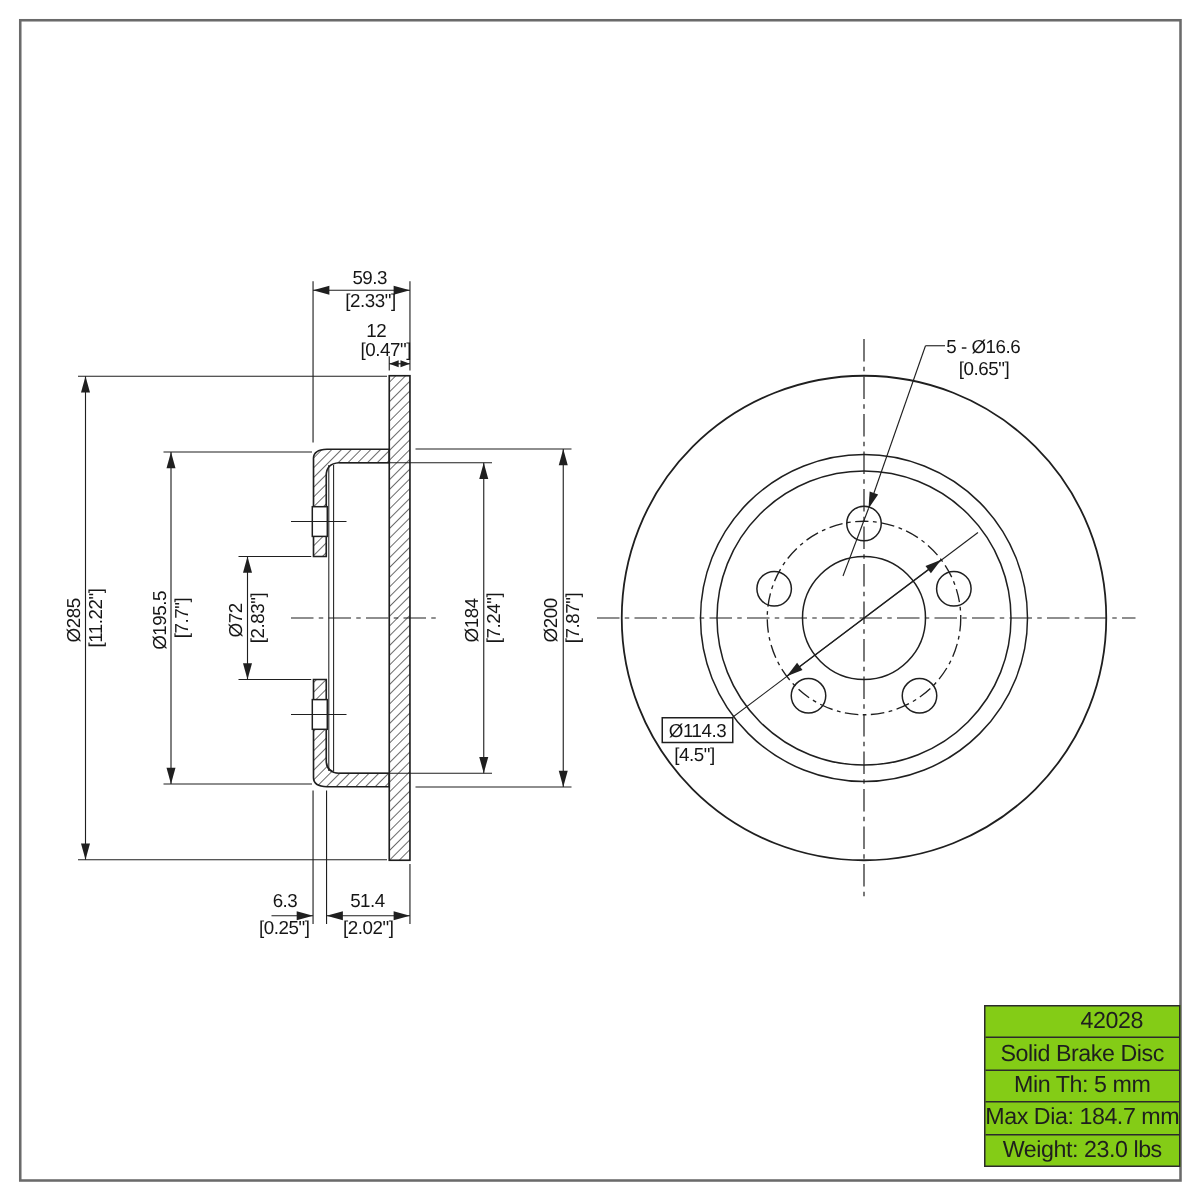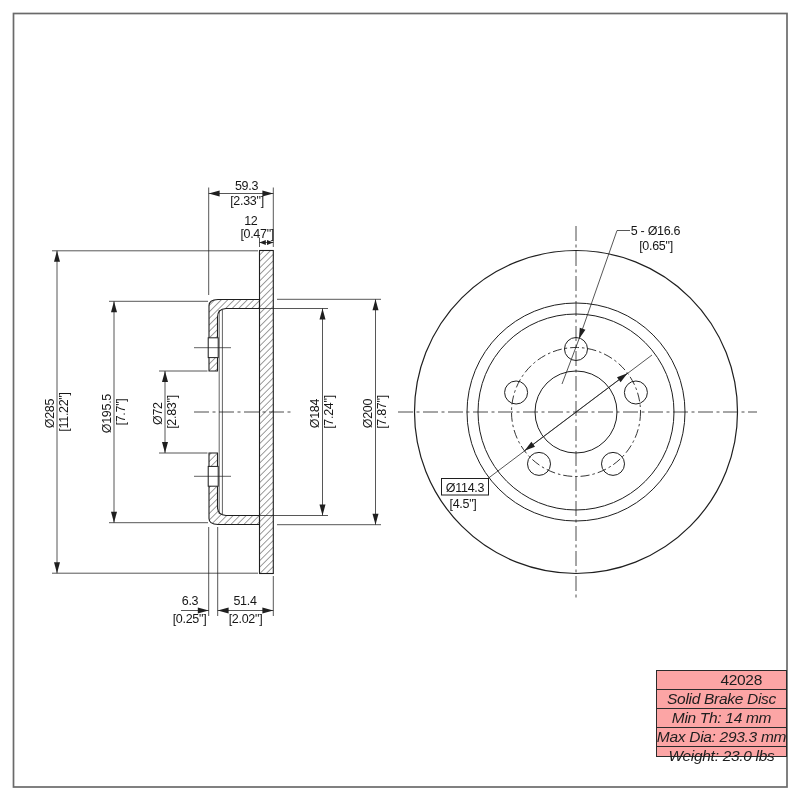--- a/index.html
+++ b/index.html
@@ -1,25 +1,25 @@
 <!DOCTYPE html>
 <html><head>
 <meta charset="utf-8">
 <style>
   html,body{margin:0;padding:0;background:#fff;}
   .stage{position:relative;width:800px;height:800px;background:#ffffff;overflow:hidden;
          font-family:"Liberation Sans",sans-serif;}
   svg{position:absolute;left:0;top:0;}
   svg text{font-family:"Liberation Sans",sans-serif;font-size:12.5px;fill:#161616;letter-spacing:-0.3px;}
-  .titleblock{position:absolute;left:656px;top:670px;width:131px;height:87px;
+  .titleblock{position:absolute;left:656px;top:670px;width:131px;height:108px;
       border:1.4px solid #2b2b2b;box-sizing:border-box;display:flex;flex-direction:column;
-      background:#fca5a5;}
+      background:#84cc16;}
   .tb-row{flex:1;display:flex;align-items:center;justify-content:center;
       font-size:15.5px;color:#1e1e1e;letter-spacing:-0.3px;white-space:nowrap;}
-  .tb-row + .tb-row{border-top:1.3px solid #2b2b2b;font-style:italic;}
+  .tb-row + .tb-row{border-top:1.3px solid #2b2b2b;}
   .tb-row.pn{justify-content:flex-end;padding-right:24px;}
 </style>
 </head>
 <body>
 
 <div class="stage">
 <svg width="800" height="800" viewBox="0 0 800 800">
   <defs>
     <pattern id="hatch" patternUnits="userSpaceOnUse" width="4.6" height="4.6" patternTransform="rotate(45)">
       <line x1="0" y1="0" x2="0" y2="4.6" stroke="#242424" stroke-width="0.9"></line>
@@ -159,17 +159,17 @@
     <g stroke="none" fill="#161616">
       <text x="465" y="491.5" text-anchor="middle">Ø114.3</text>
       <text x="463" y="507.5" text-anchor="middle">[4.5"]</text>
     </g>
   </g>
 </svg>
 
 <div class="titleblock">
   <div class="tb-row pn">42028</div>
   <div class="tb-row">Solid Brake Disc</div>
-  <div class="tb-row">Min Th: 14 mm</div>
-  <div class="tb-row">Max Dia: 293.3 mm</div>
+  <div class="tb-row">Min Th: 5 mm</div>
+  <div class="tb-row">Max Dia: 184.7 mm</div>
   <div class="tb-row">Weight: 23.0 lbs</div>
 </div>
 </div>
 
 </body></html>

